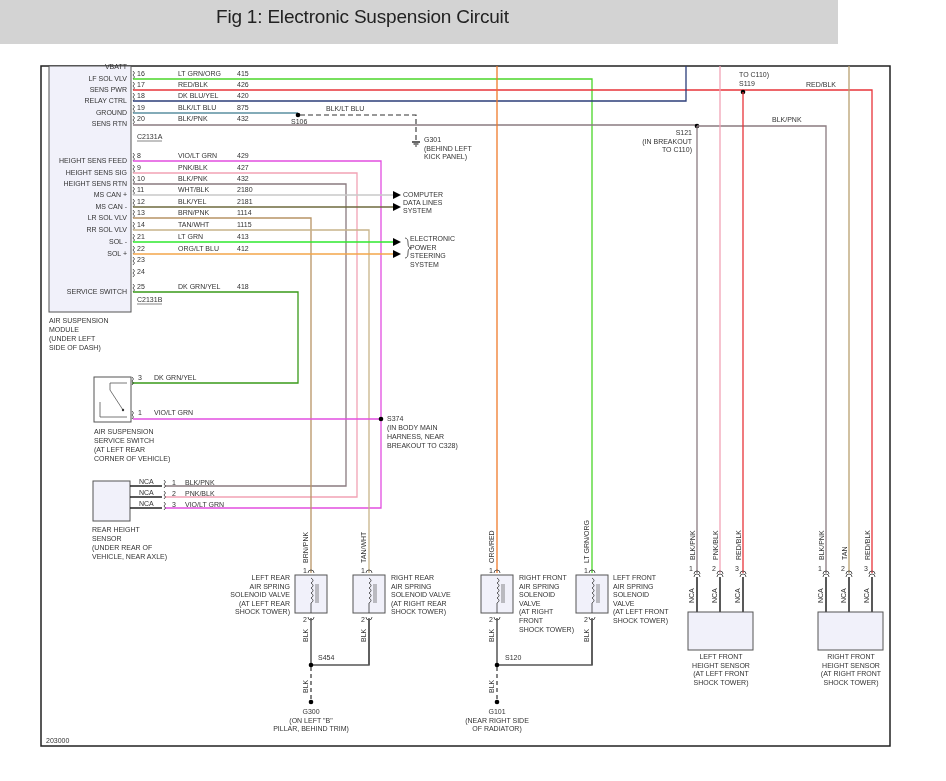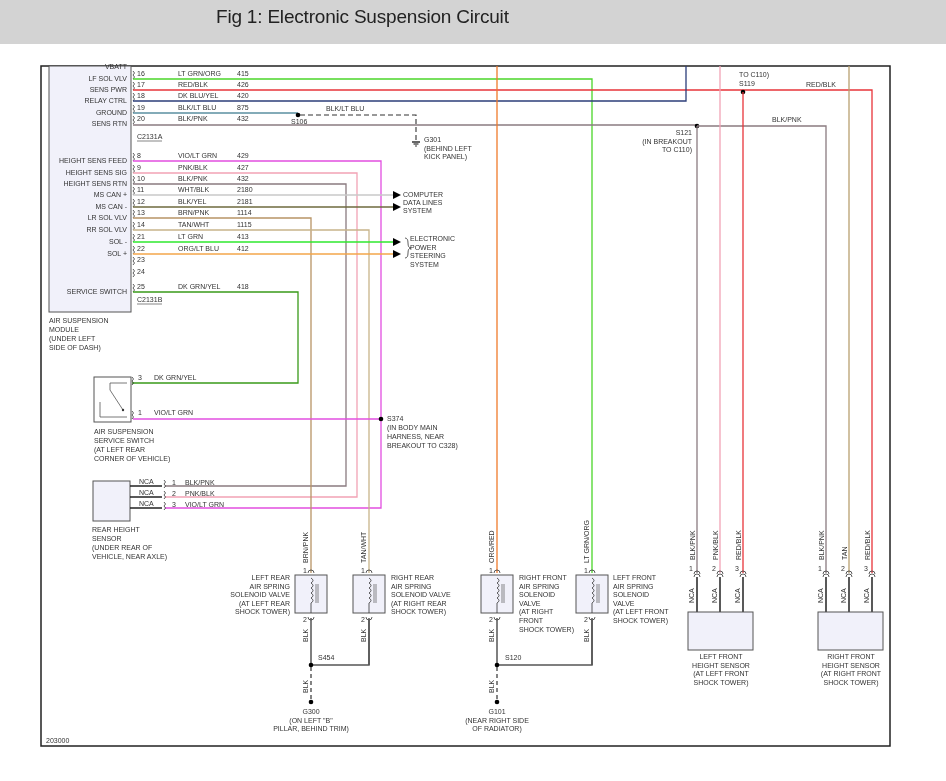--- a/index.html
+++ b/index.html
@@ -1,17 +1,17 @@
 <!DOCTYPE html>
 <html><head>
 <meta charset="utf-8">
 <style>
   html, body { margin: 0; padding: 0; background: #ffffff; }
   body { width: 946px; height: 781px; position: relative; overflow: hidden; font-family: "Liberation Sans", sans-serif; }
-  .title-bar { position: absolute; left: 0; top: 0; width: 946px; height: 44px; background: #d3d3d3; }
+  .title-bar { position: absolute; left: 0; top: 0; width: 838px; height: 44px; background: #d3d3d3; }
   .title-text { position: absolute; left: 216px; top: 6px; font-family: "Liberation Sans", sans-serif; font-size: 19px; color: #222; letter-spacing: -0.2px; }
   svg { position: absolute; left: 0; top: 0; }
   svg text { font-family: "Liberation Sans", sans-serif; font-size: 7px; fill: #333; }
   .lbl { font-size: 7px; fill: #333; }
 </style>
 </head>
 <body>
 
 <div class="title-bar">
   <div class="title-text">Fig 1: Electronic Suspension Circuit</div>

